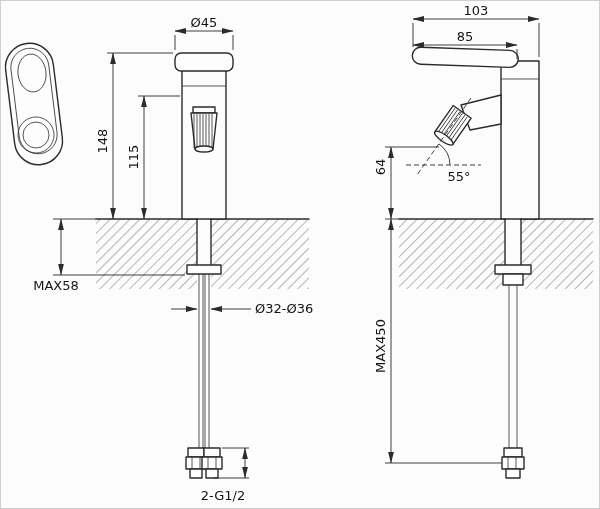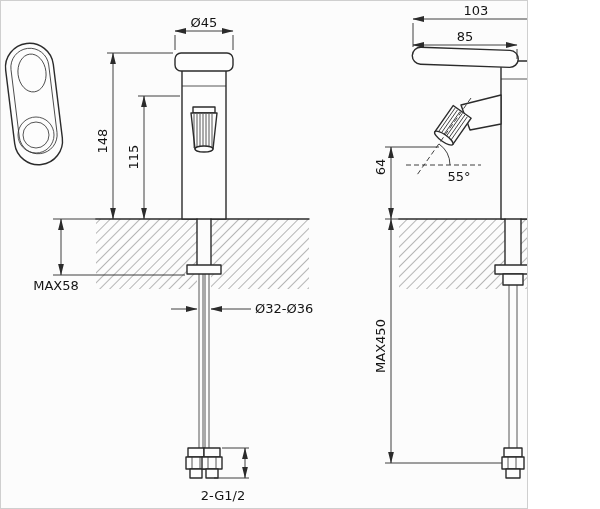--- a/index.html
+++ b/index.html
@@ -2,21 +2,21 @@
 <html style="--background: #fcfcfc; --line: #2b2b2b; --dim: #2b2b2b; --hatch: #4a4a4a;"><head>
 <meta charset="utf-8">
 <style>
   html,body{margin:0;padding:0;}
   body{
     background:#ffffff;
     font-family:"DejaVu Sans","Liberation Sans",sans-serif;
   }
   .sheet{
     position:relative;
-    width:528px;height:509px;
+    width:600px;height:509px;
     background:var(--background,#fcfcfc);
     border:1px solid #cfcfcf;
     box-sizing:border-box;
     overflow:hidden;
   }
   svg{display:block;}
   .objf{fill:#fdfdfd;stroke:var(--line,#2b2b2b);stroke-width:1.4;stroke-linejoin:round;}
   .obj{fill:none;stroke:var(--line,#2b2b2b);stroke-width:1.4;stroke-linecap:round;}
   .thin{fill:none;stroke:var(--line,#2b2b2b);stroke-width:0.8;}
   .dim{fill:none;stroke:var(--dim,#2b2b2b);stroke-width:0.9;}

